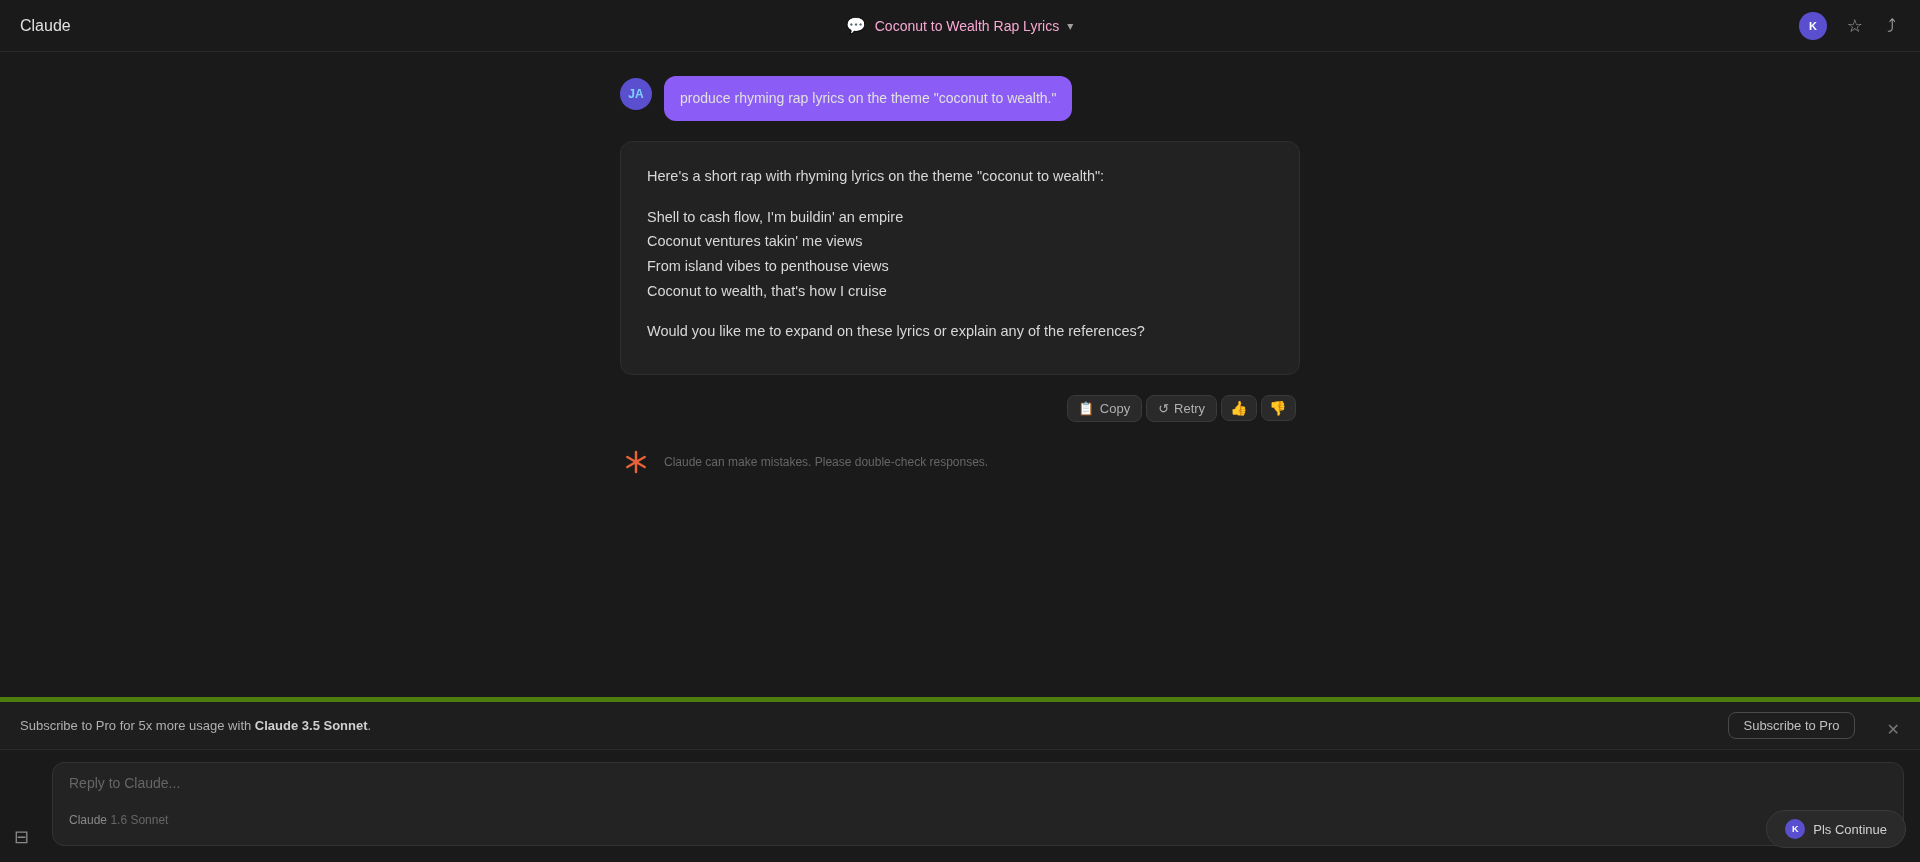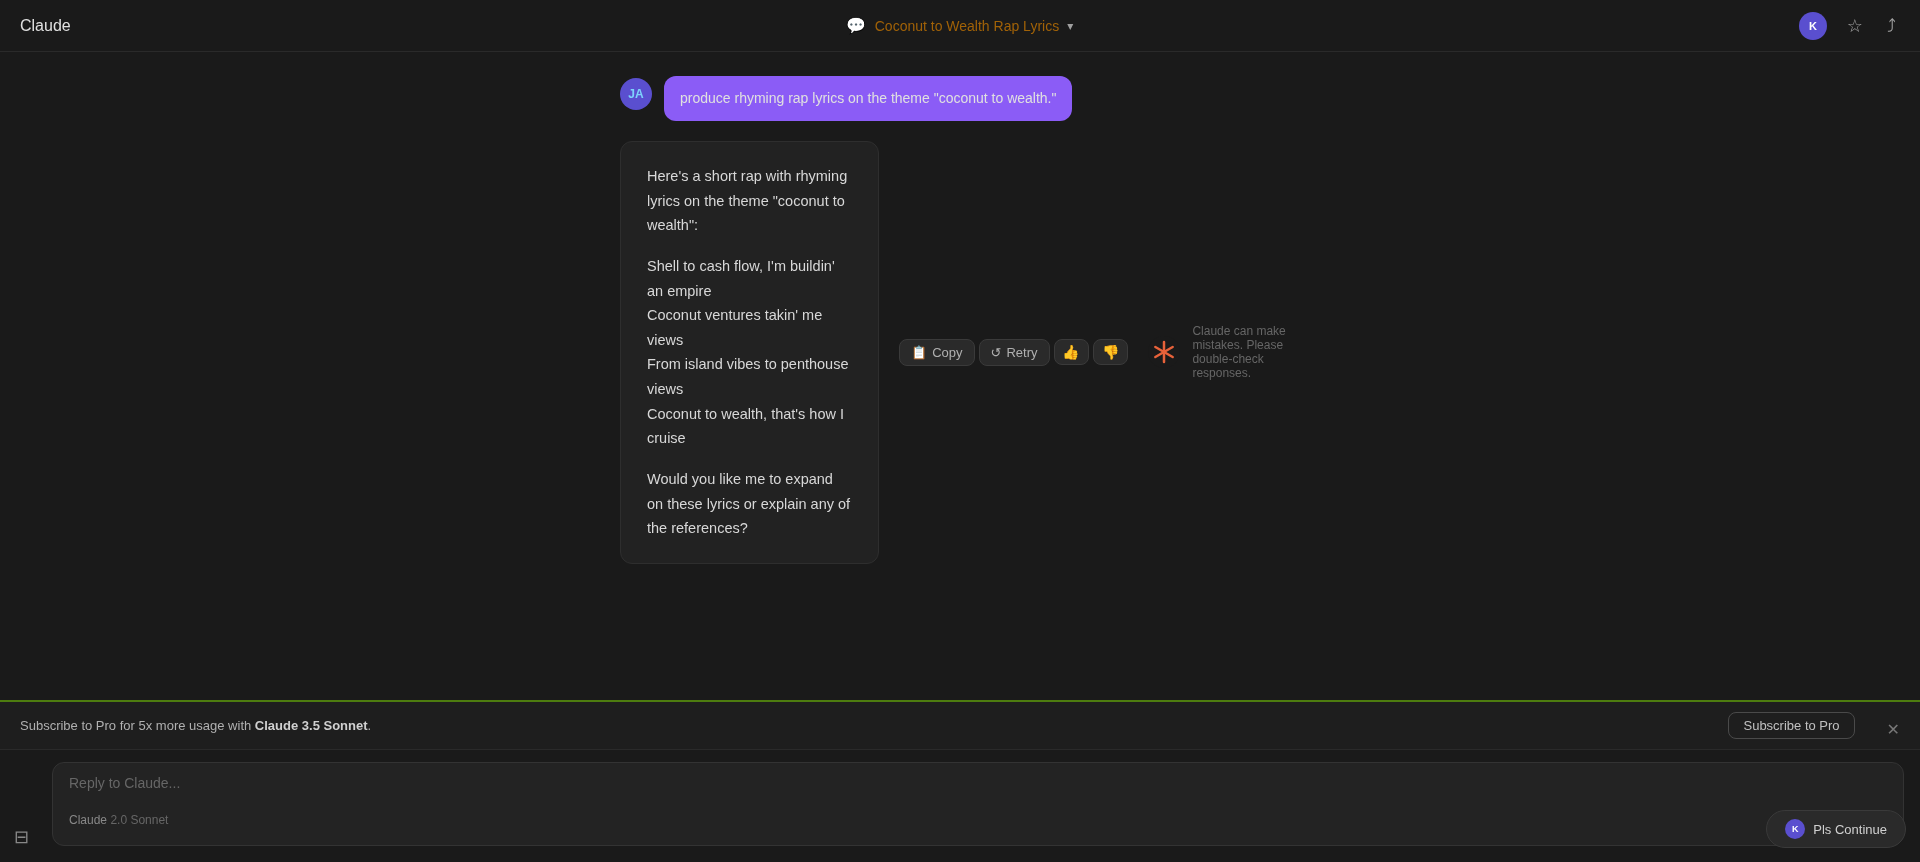--- a/index.html
+++ b/index.html
@@ -43,21 +43,21 @@
       position: absolute;
       left: 50%;
       transform: translateX(-50%);
     }
     .header-chat-icon {
       color: #a0a0a0;
       font-size: 16px;
     }
     .header-title {
       font-size: 14px;
-      color: #a16207;
+      color: #f9a8d4;
       font-weight: 400;
     }
     .chevron-icon {
       color: #a0a0a0;
       font-size: 12px;
     }
     .header-right {
       display: flex;
       align-items: center;
       gap: 16px;
@@ -132,37 +132,37 @@
       padding: 12px 16px;
       font-size: 14px;
       color: #e0e0e0;
       line-height: 1.5;
       max-width: 640px;
     }
 
     
     .claude-response {
       display: flex;
-      flex-direction: row;
+      flex-direction: column;
       gap: 16px;
     }
     .response-content {
       background: #222;
       border: 1px solid #2e2e2e;
       border-radius: 12px;
       padding: 22px 26px;
       line-height: 1.7;
       color: #d8d8d8;
       font-size: 14.5px;
     }
     .response-content p {
       margin-bottom: 16px;
     }
     .response-content p:last-child {
-      margin-bottom: 0;
+      margin-bottom: 8px;
     }
 
     
     .response-actions {
       display: flex;
       align-items: center;
       justify-content: flex-end;
       gap: 4px;
       padding: 4px 4px;
     }
@@ -206,21 +206,21 @@
       flex-shrink: 0;
     }
     .claude-disclaimer {
       font-size: 12px;
       color: #666;
     }
 
     
     .bottom-bar {
       flex-shrink: 0;
-      border-top: 2px solid #4d7c0f;
+      border-top: 5px solid #4d7c0f;
     }
     .subscribe-banner {
       background: #1e1e1e;
       border-bottom: 1px solid #2a2a2a;
       padding: 10px 20px;
       display: flex;
       align-items: center;
       justify-content: space-between;
     }
     .subscribe-banner-text {
@@ -429,21 +429,21 @@
       <button class="close-banner-btn">✕</button>
     </div>
   </div>
 
   <div class="reply-area">
     <div class="reply-box">
       <textarea class="reply-input" rows="1" placeholder="Reply to Claude..." style=""></textarea>
       <div class="reply-bottom">
         <span class="reply-model">
           <strong>Claude</strong>
-          <span class="version"> </span><span>2.0 Sonnet</span>
+          <span class="version"> </span><span>1.6 Sonnet</span>
         </span>
         <button class="attach-btn">📎</button>
       </div>
     </div>
   </div>
 
 </div>
 
 <button class="sidebar-toggle">⊟</button>
 

